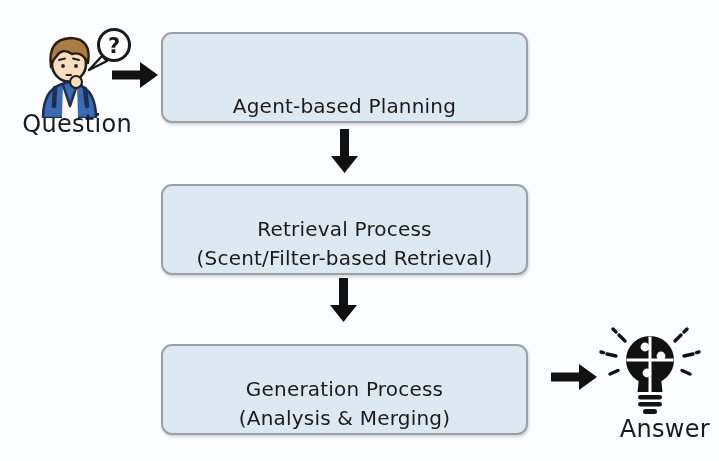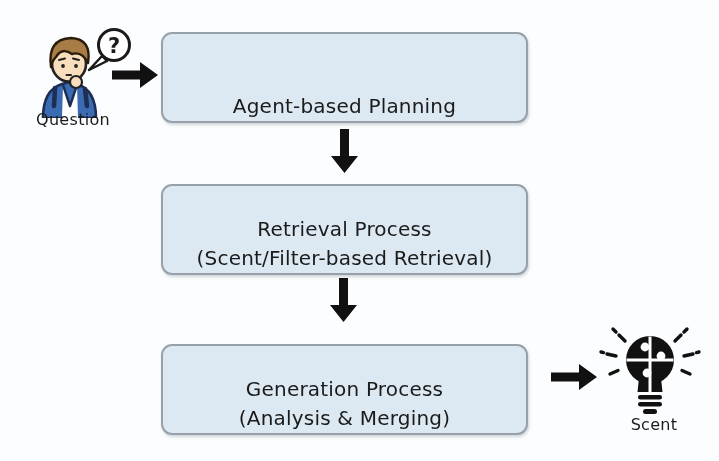--- a/index.html
+++ b/index.html
@@ -43,23 +43,23 @@
     letter-spacing: 0.2px;
     white-space: nowrap;
   }
   #box-planning   { top: 32px; }
   #box-retrieval  { top: 184px; }
   #box-generation { top: 344px; }
 
   .caption {
     position: absolute;
     color: var(--text);
-    font-size: 16px;
+    font-size: 24px;
     letter-spacing: 0.3px;
-    text-align: center;
+    text-align: right;
     white-space: nowrap;
   }
   #question-label { left: 14px;  top: 110px; width: 118px; }
   #answer-label   { left: 598px; top: 415px; width: 112px; }
 
   .arrow { position: absolute; }
   .arrow polygon { fill: var(--arrow); }
   #arrow-q    { left: 112px; top: 62px;  }
   #arrow-d1   { left: 331px; top: 129px; }
   #arrow-d2   { left: 330px; top: 278px; }
@@ -157,15 +157,15 @@
 
     <circle cx="47" cy="21" r="4.4" fill="#ffffff"></circle>
     <circle cx="63" cy="30" r="4.4" fill="#ffffff"></circle>
     <circle cx="49" cy="47" r="4.4" fill="#ffffff"></circle>
 
     <rect x="40" y="69" width="24" height="4.6" rx="2.3" fill="#111111"></rect>
     <rect x="40" y="76" width="24" height="4.6" rx="2.3" fill="#111111"></rect>
     <rect x="45" y="83" width="14" height="5" rx="2.5" fill="#111111"></rect>
   </svg>
 
-  <div id="answer-label" class="caption">Scent</div>
+  <div id="answer-label" class="caption">Answer</div>
 
 </div>
 
 </body></html>

